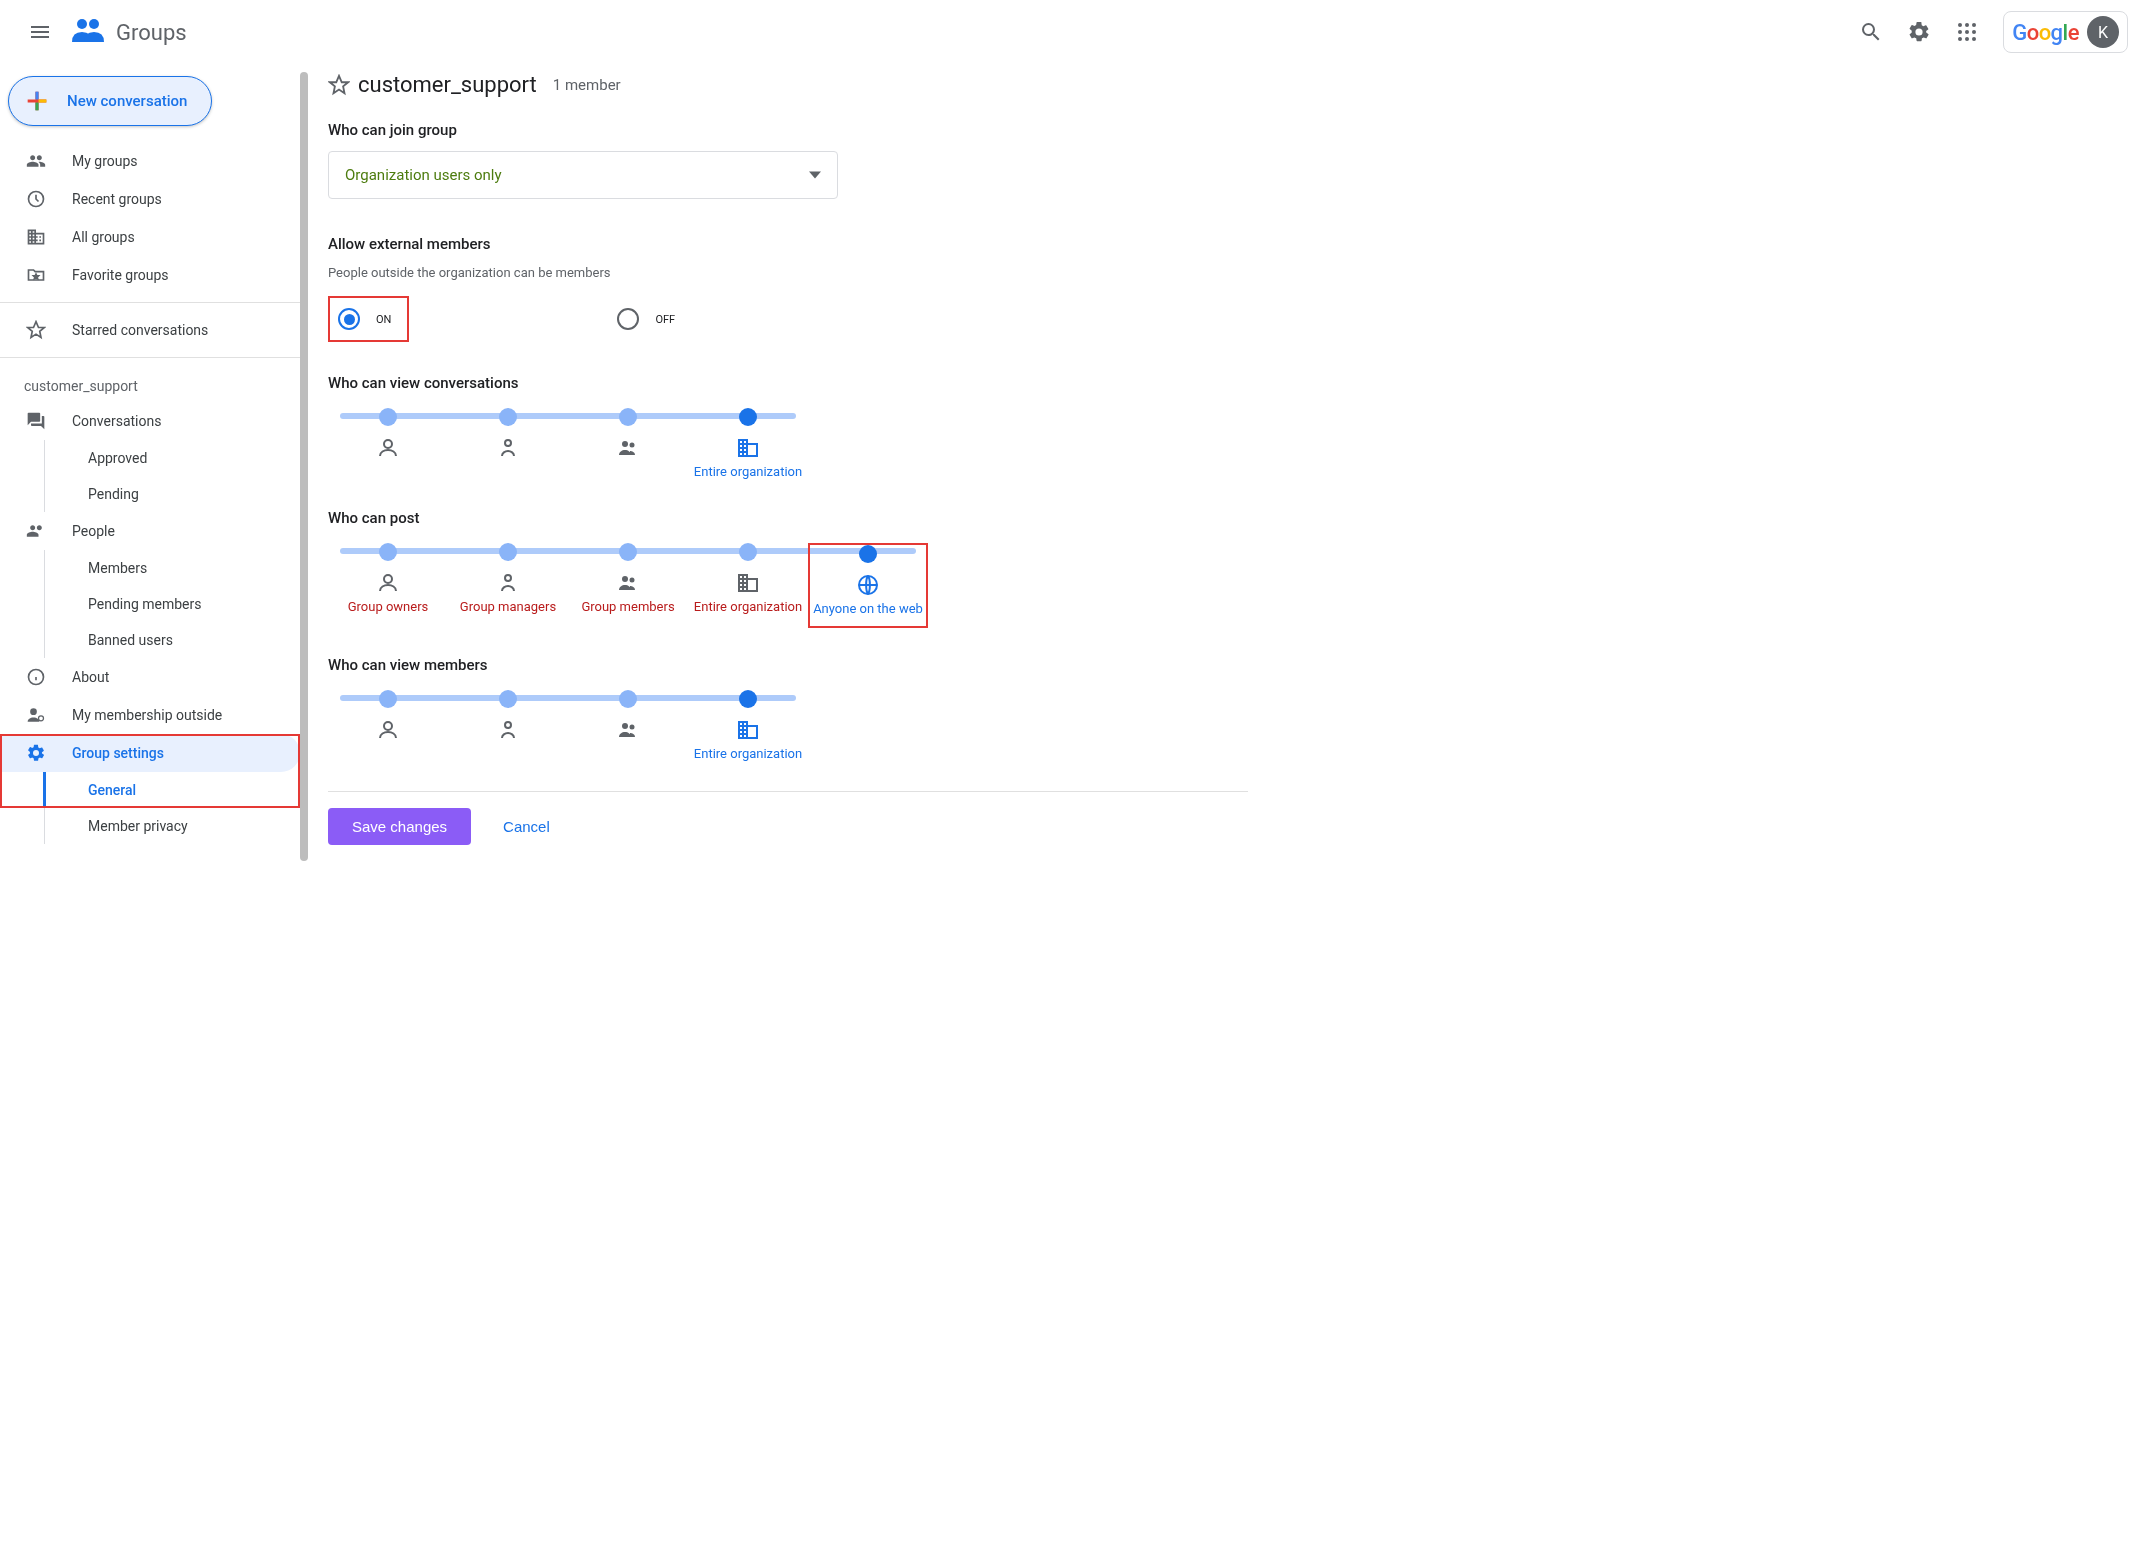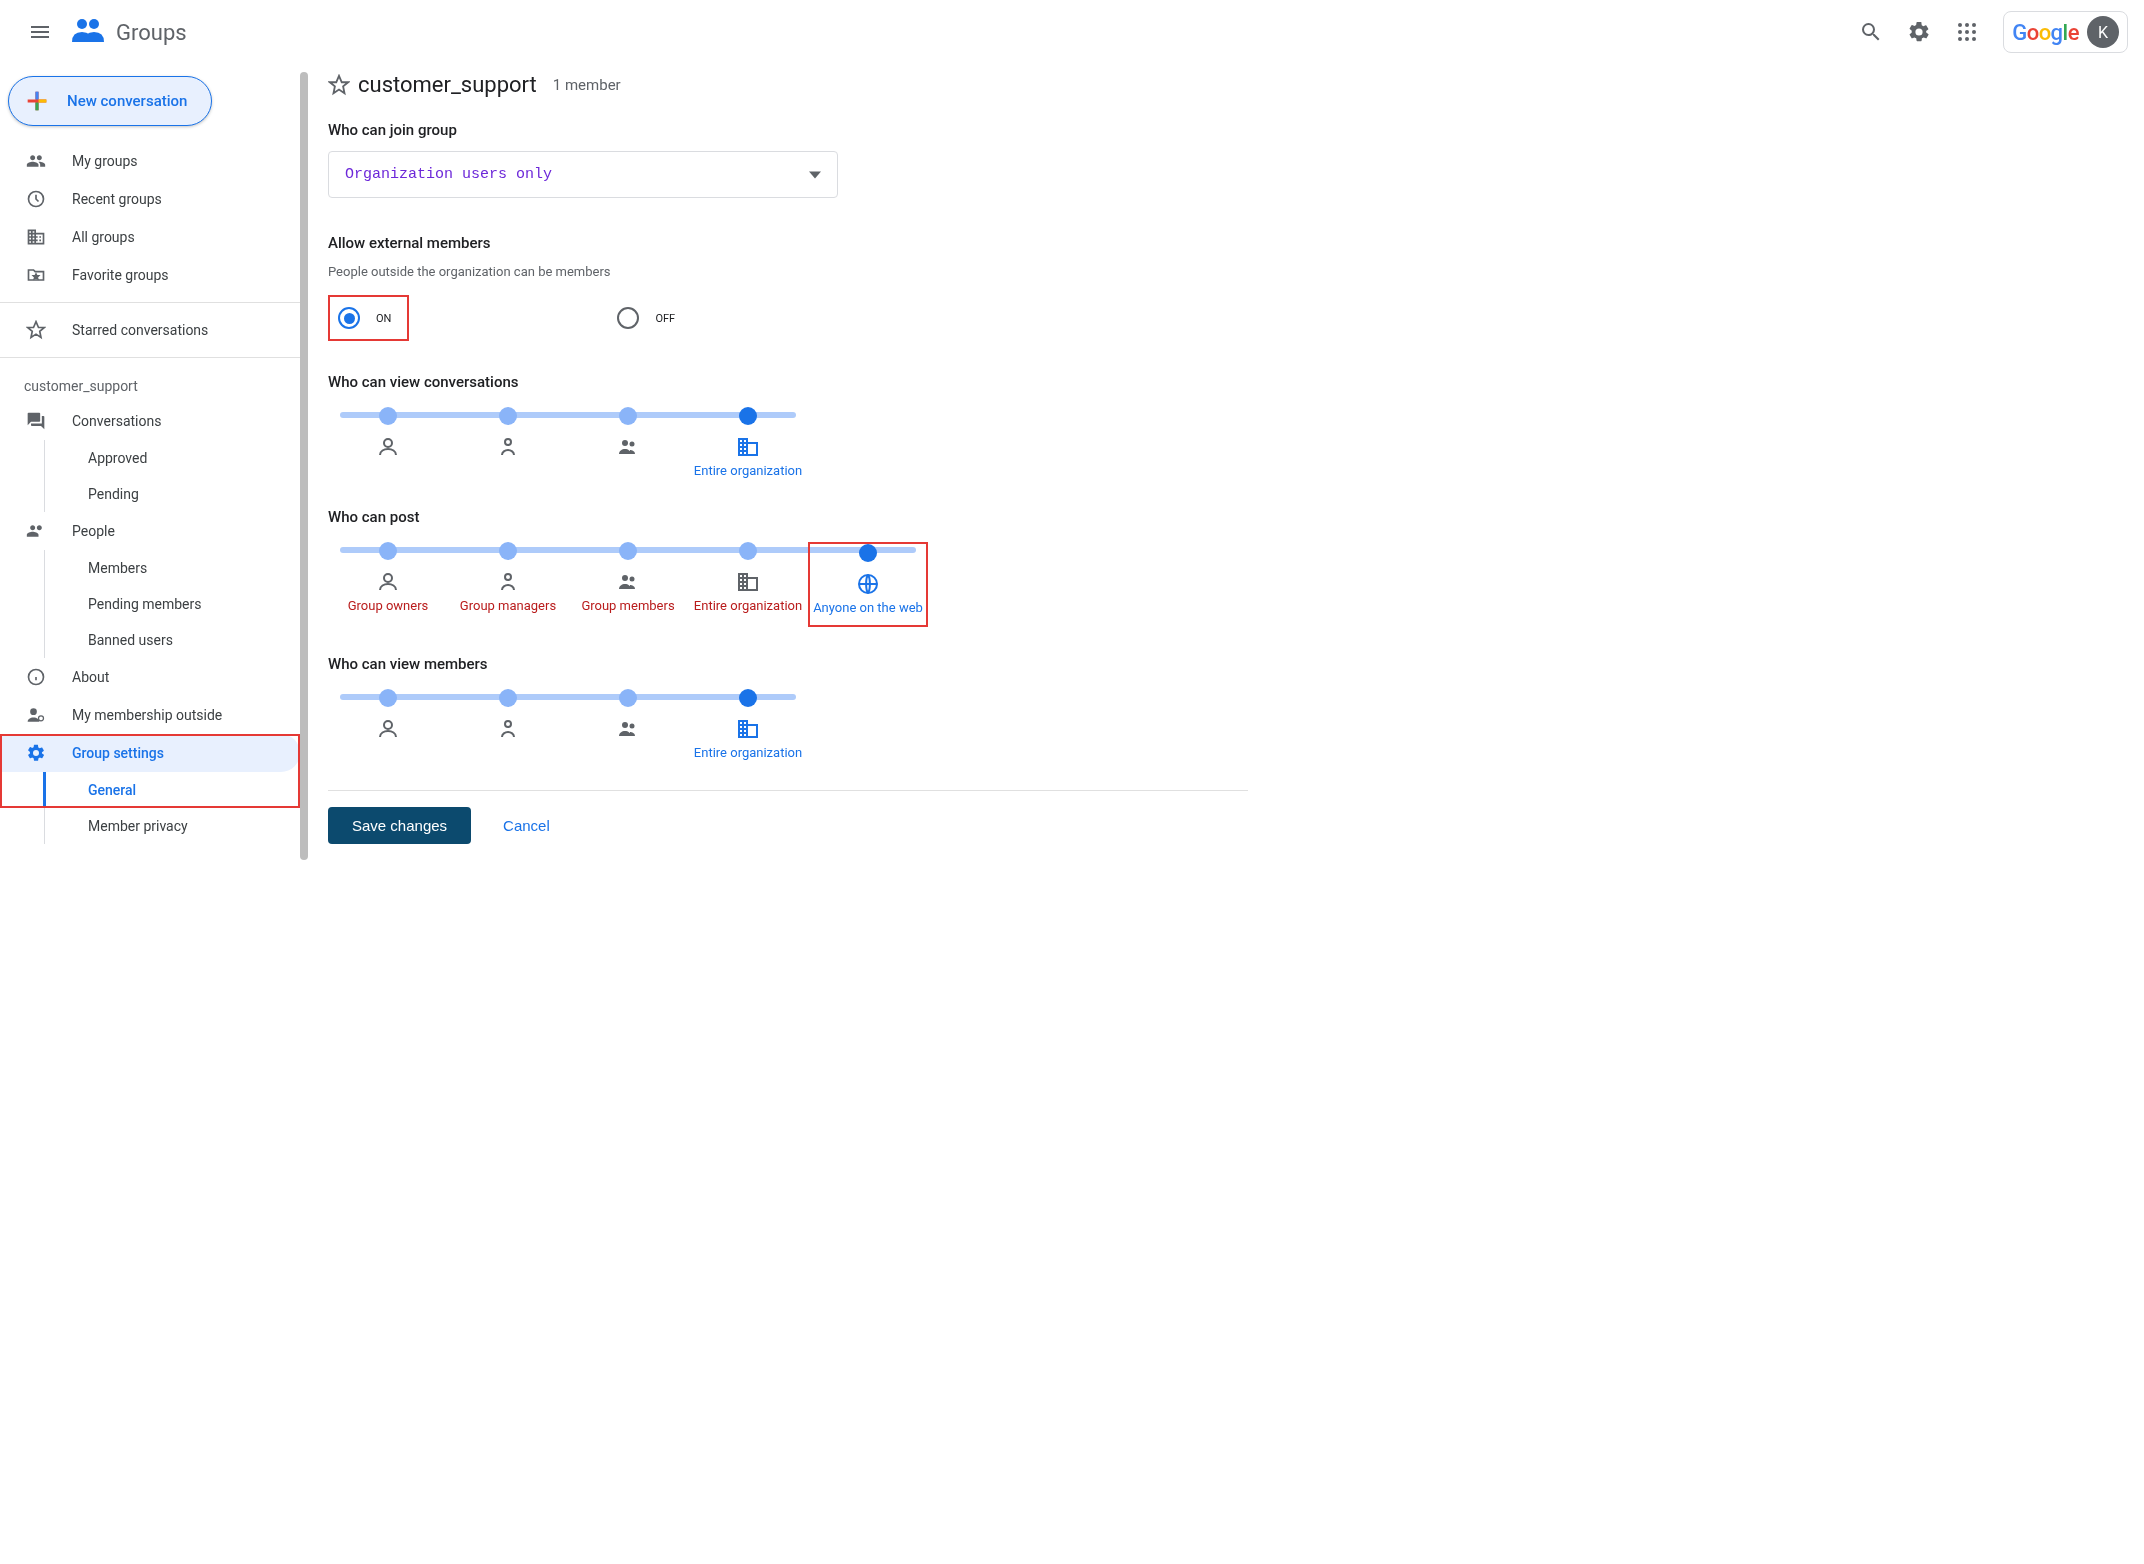--- a/index.html
+++ b/index.html
@@ -47,21 +47,21 @@
   
   .group-header { display: flex; align-items: center; margin-bottom: 24px; }
   .star-icon { color: #5f6368; margin-right: 8px; }
   .group-title { font-size: 22px; color: #202124; margin-right: 16px; }
   .member-count { font-size: 15px; color: #5f6368; }
   
   .section-label { font-size: 15px; font-weight: 500; color: #202124; margin-bottom: 12px; }
   .section-sublabel { font-size: 13px; color: #5f6368; margin-bottom: 16px; }
   
   .dropdown { display: flex; align-items: center; justify-content: space-between; border: 1px solid #dadce0; border-radius: 4px; padding: 14px 16px; width: 510px; margin-bottom: 36px; cursor: pointer; }
-  .dropdown-text { font-size: 15px; color: #6d28d9; font-family: Liberation Mono, monospace; }
+  .dropdown-text { font-size: 15px; color: #4d7c0f; }
   
   .radio-row { display: flex; gap: 200px; margin-bottom: 32px; }
   .radio-row-wrap { display: inline-block; }
   .radio-opt { display: flex; align-items: center; gap: 16px; cursor: pointer; padding: 10px 16px 10px 8px; }
   .radio-circle { width: 22px; height: 22px; border-radius: 50%; border: 2px solid #5f6368; display: flex; align-items: center; justify-content: center; }
   .radio-circle.on { border-color: #1a73e8; }
   .radio-circle.on::after { content:''; width: 11px; height: 11px; border-radius: 50%; background: #1a73e8; }
   .radio-label { font-size: 11px; color: #202124; }
   
   
@@ -72,21 +72,21 @@
   .slider-stop { flex: 1; display: flex; flex-direction: column; align-items: center; position: relative; width: 120px; max-width: 120px; }
   .slider-dot { width: 18px; height: 18px; border-radius: 50%; background: #8ab4f8; margin-bottom: 10px; position: relative; z-index: 2; }
   .slider-dot.sel { background: #1a73e8; }
   .slider-stop-icon { width: 24px; height: 24px; color: #5f6368; margin-bottom: 4px; }
   .slider-stop.sel .slider-stop-icon { color: #1a73e8; }
   .slider-stop-label { font-size: 13px; color: #b91c1c; text-align: center; line-height: 1.3; }
   .slider-stop.sel .slider-stop-label { color: #1a73e8; }
   
   .footer-divider { height: 1px; background: #e0e0e0; margin: 24px 0 16px 0; }
   .footer-btns { display: flex; gap: 32px; align-items: center; }
-  .btn-primary { background: #0c4a6e; color: #fff; border: none; padding: 10px 24px; border-radius: 4px; font-size: 15px; font-weight: 500; cursor: pointer; }
+  .btn-primary { background: #8b5cf6; color: #fff; border: none; padding: 10px 24px; border-radius: 4px; font-size: 15px; font-weight: 500; cursor: pointer; }
   .btn-text { background: none; border: none; color: #1a73e8; font-size: 15px; font-weight: 500; cursor: pointer; }
   
   svg { display: block; }
 </style>
 </head>
 <body>
 
 <div class="header">
   <div class="menu-btn">
     <svg width="24" height="24" viewBox="0 0 24 24" fill="#5f6368">

